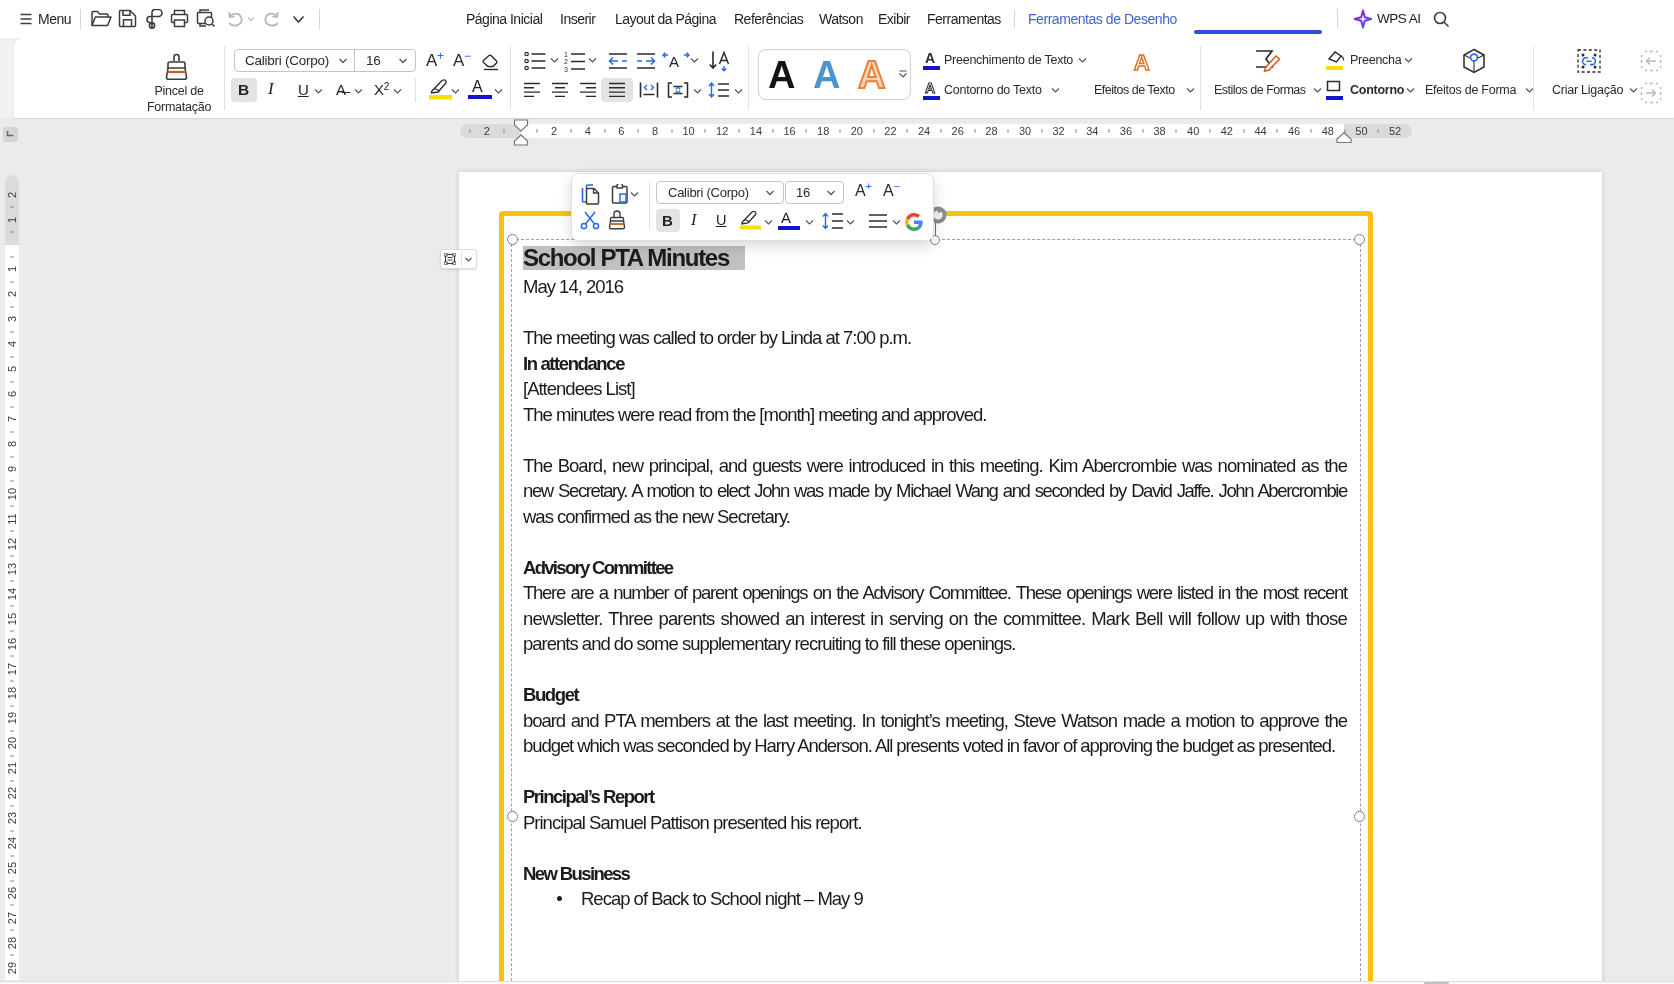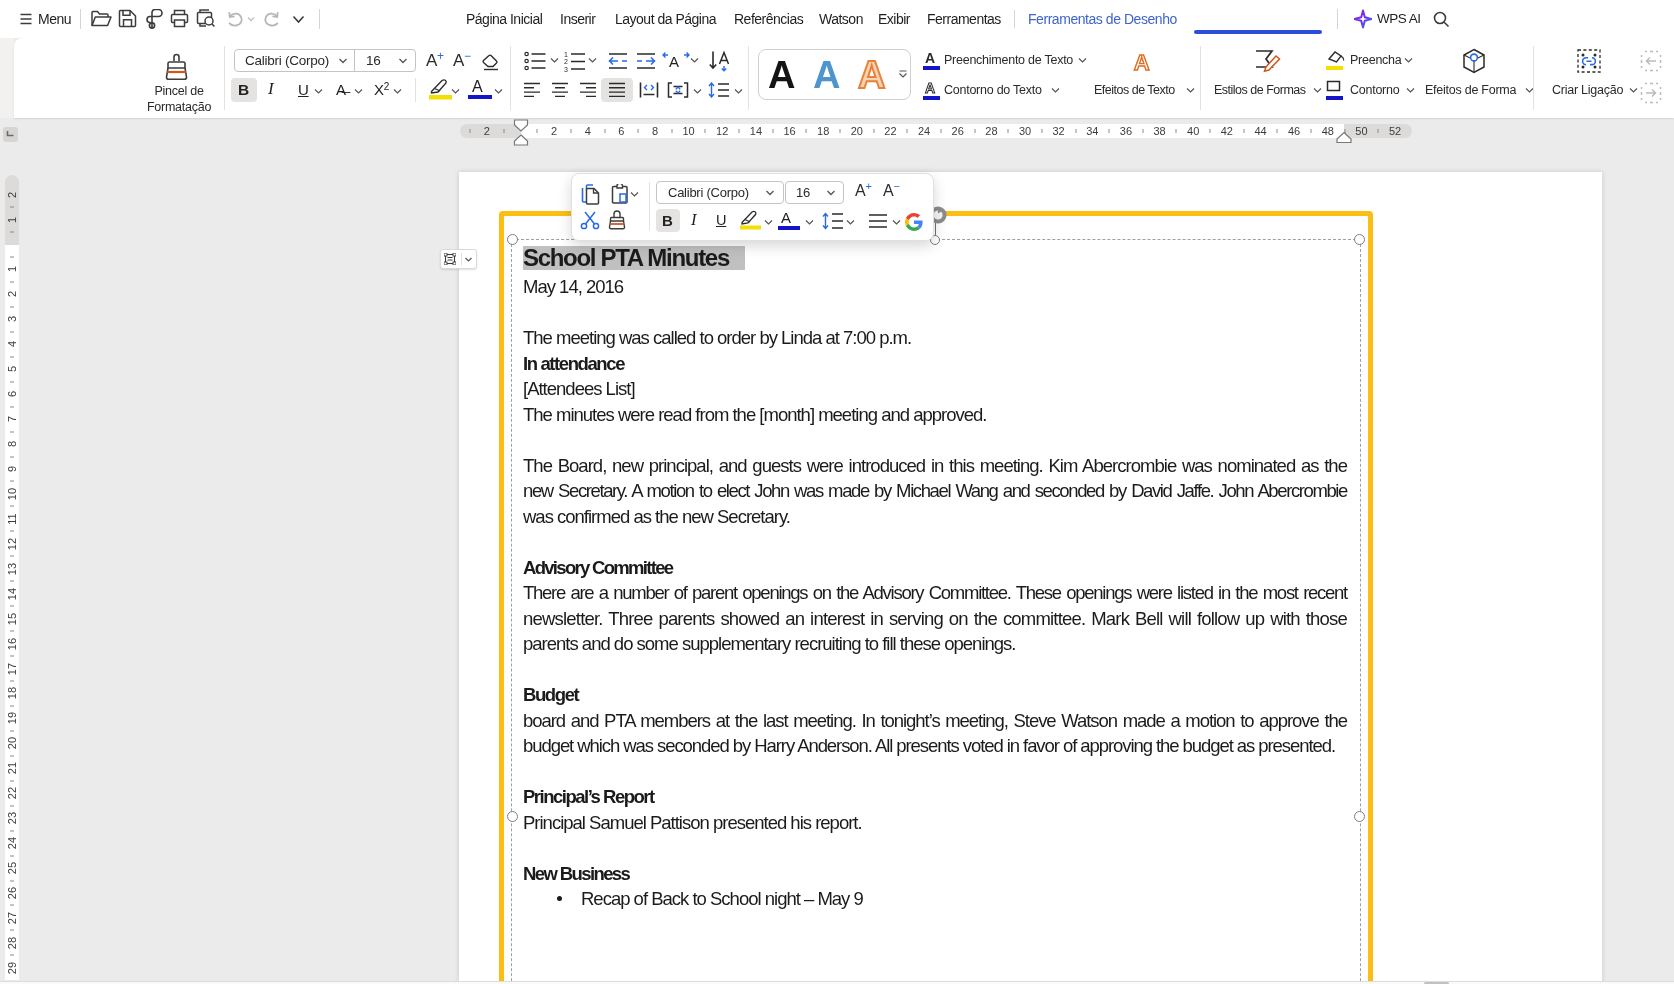--- a/index.html
+++ b/index.html
@@ -301,21 +301,21 @@
   </svg>
   <div class="abs" style="left:1312px;top:27.5px;width:17px;height:4px;background:#f3df02;"></div>
   <div class="rlabel" style="left:1336px;top:15px;">Preencha</div>
   <svg class="ico" style="left:1390px;top:19px;" width="9" height="7" viewBox="0 0 9 7">
       <path d="M1 1.5 L4.5 5 L8 1.5" fill="none" stroke="#555" stroke-width="1.2"></path>
     </svg>
   <svg class="ico" style="left:1312px;top:42px;" width="16" height="13" viewBox="0 0 16 13">
     <rect x="1.5" y="1.5" width="12" height="9" fill="none" stroke="#2b2b2b" stroke-width="1.5"></rect>
   </svg>
   <div class="abs" style="left:1312px;top:57.5px;width:17px;height:4px;background:#1414c8;"></div>
-  <div class="rlabel" style="left:1336px;top:45px;">Contorno</div>
+  <div class="rlabel" style="left:1336px;top:45px;font-weight:bold;">Contorno</div>
   <svg class="ico" style="left:1392px;top:49px;" width="9" height="7" viewBox="0 0 9 7">
       <path d="M1 1.5 L4.5 5 L8 1.5" fill="none" stroke="#555" stroke-width="1.2"></path>
     </svg>
 
   <svg class="ico" style="left:1446px;top:9px;" width="28" height="28" viewBox="0 0 28 28">
     <path d="M14 2.5 L24 8 v12 L14 25.5 L4 20 V8 Z" fill="none" stroke="#2b2b2b" stroke-width="1.5"></path>
     <path d="M4 8 L14 13 L24 8 M14 13 V25.5" fill="none" stroke="#2b2b2b" stroke-width="1.1"></path>
     <circle cx="14" cy="10.5" r="3.4" fill="#fff" stroke="#2a6ae8" stroke-width="1.6"></circle>
   </svg>
   <div class="rlabel" style="left:1411px;top:45px;">Efeitos de Forma</div>

